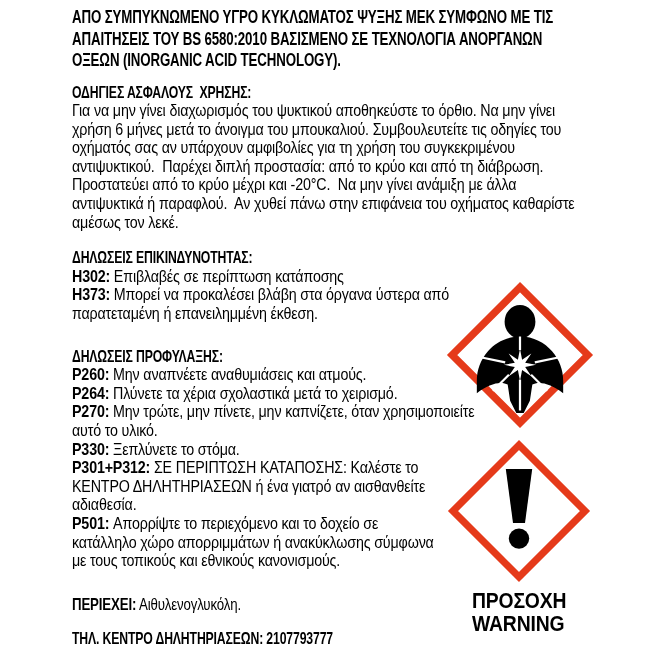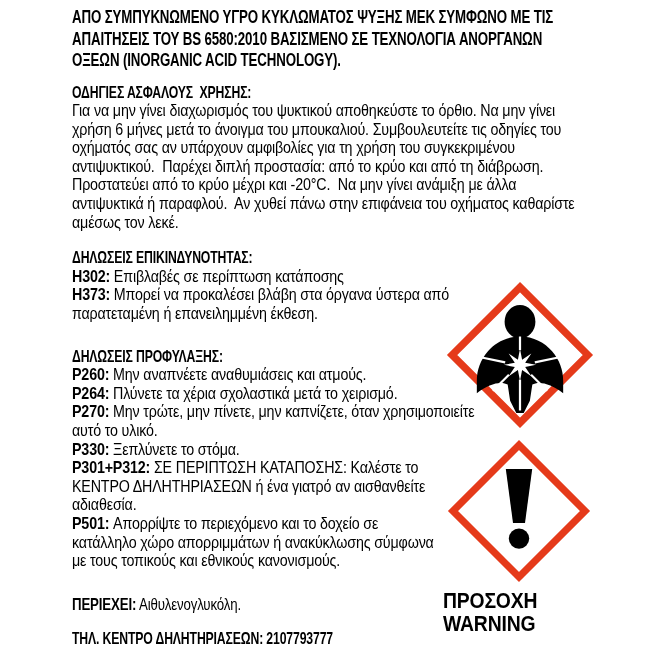--- a/index.html
+++ b/index.html
@@ -22,21 +22,21 @@
   .body-text, .stmt { font-size:17px; line-height:18.6px; letter-spacing:-.2px; }
   .stmt b, .contains b { font-weight:bold; }
   .mt13 { margin-top:13px; } .mt17 { margin-top:17px; } .mt24 { margin-top:24px; }
   .mt25 { margin-top:25px; } .mt16 { margin-top:16px; }
   .picto { position:absolute; }
   .picto svg { display:block; }
   .diamond { fill:#fff; stroke:var(--ghs-red,#e53a1a); stroke-width:6; stroke-linejoin:miter; }
   .sym { fill:#000; }
   .crack { stroke:#fff; stroke-width:1.8; }
   .starburst { fill:#fff; }
-  .signal { position:absolute; left:443px; top:590px; }
+  .signal { position:absolute; left:472px; top:590px; }
   .signal-line { font-size:22px; font-weight:bold; line-height:22.5px; white-space:pre; letter-spacing:-.2px; }
 </style>
 </head>
 <body>
 
 <div class="text-col">
   <p class="intro cx70">ΑΠΟ ΣΥΜΠΥΚΝΩΜΕΝΟ ΥΓΡΟ ΚΥΚΛΩΜΑΤΟΣ ΨΥΞΗΣ ΜΕΚ ΣΥΜΦΩΝΟ ΜΕ ΤΙΣ
 ΑΠΑΙΤΗΣΕΙΣ ΤΟΥ BS 6580:2010 ΒΑΣΙΣΜΕΝΟ ΣΕ ΤΕΧΝΟΛΟΓΙΑ ΑΝΟΡΓΑΝΩΝ
 ΟΞΕΩΝ (INORGANIC ACID TECHNOLOGY).</p>
 

